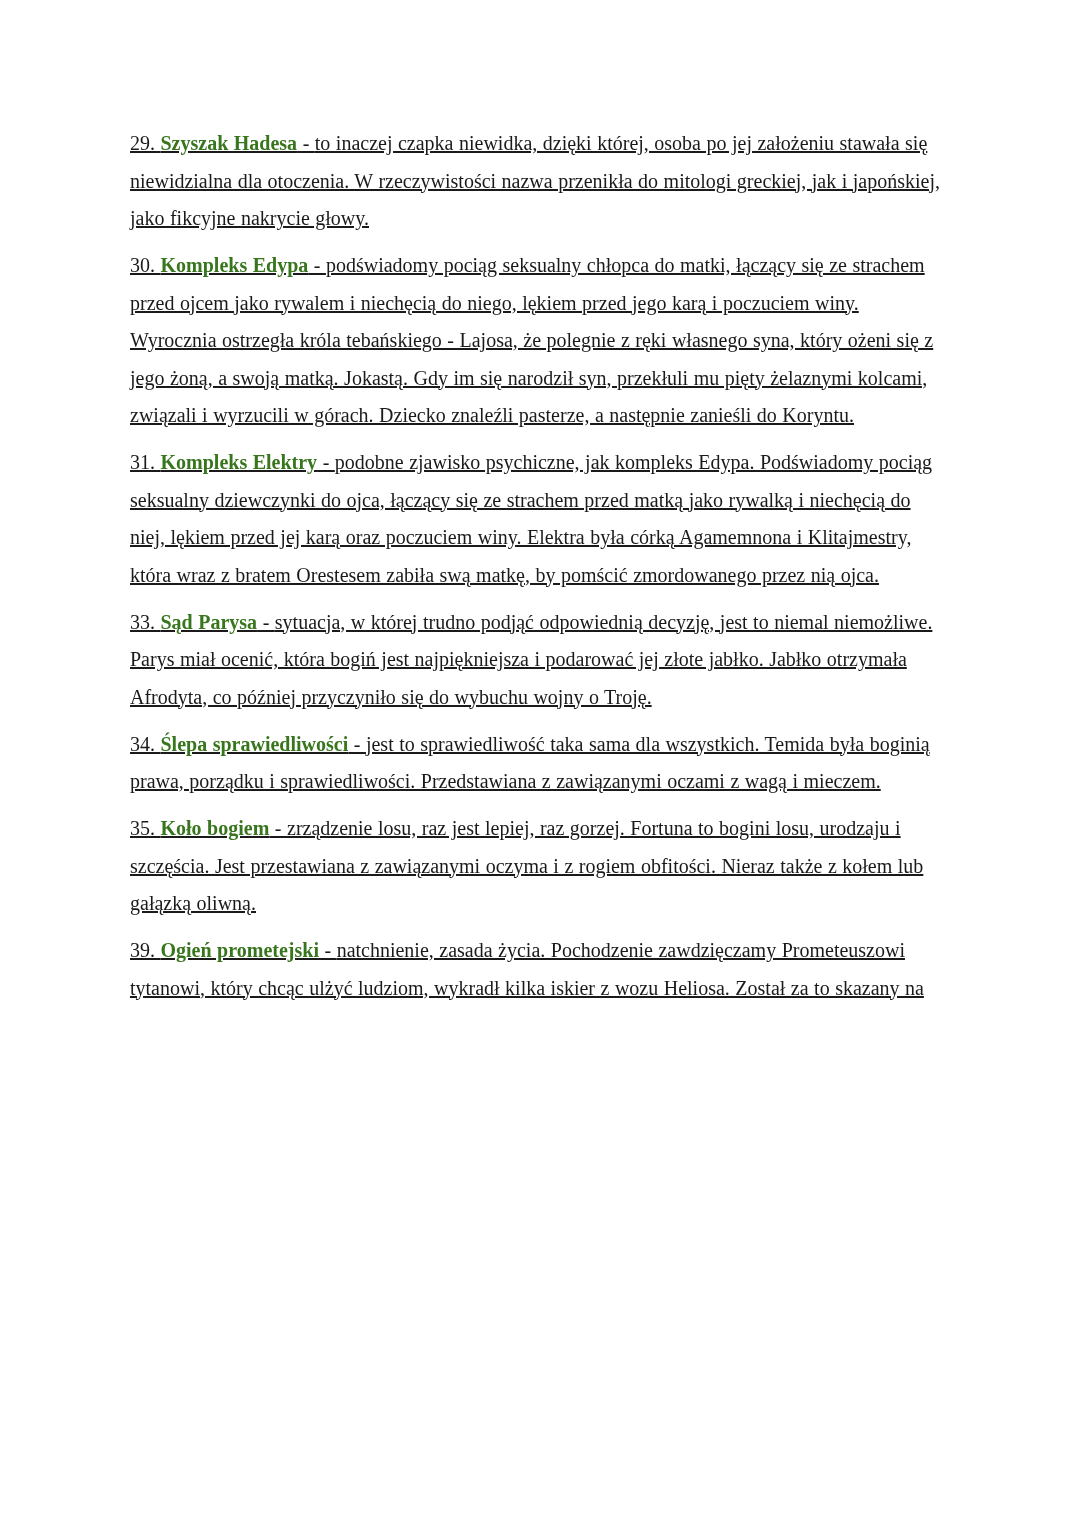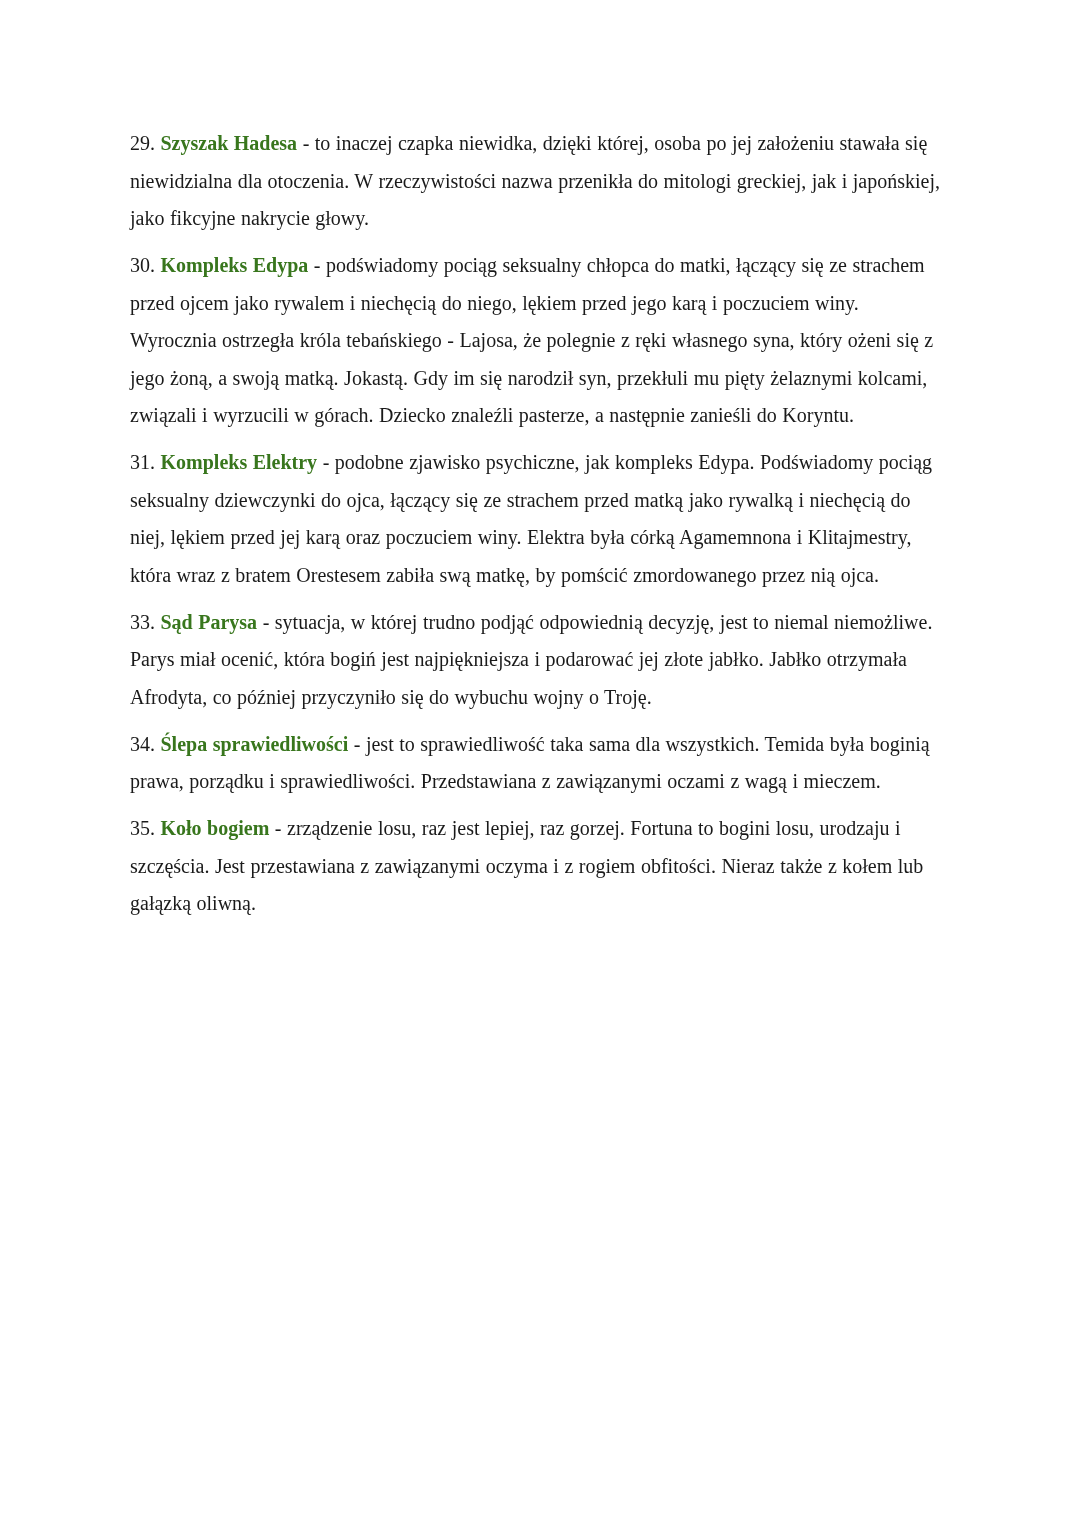--- a/index.html
+++ b/index.html
@@ -36,22 +36,23 @@
     color: var(--accent-green, #38761d);
   }
   .entry .sep,
   .entry .def {
     color: #1a1a1a;
   }
 </style>
 </head>
 <body>
 
-<main class="page" style="--accent-green: #38761d; color: rgb(26, 26, 26);">
+<main class="page" style="--accent-green: #38761d; color: rgb(26, 26, 26); text-decoration: underline;">
   <div id="entries">
       <p class="entry"><span class="num">29.</span> <span class="term">Szyszak Hadesa</span><span class="sep"> - </span><span class="def">to inaczej czapka niewidka, dzięki której, osoba po jej założeniu stawała się niewidzialna dla otoczenia. W rzeczywistości nazwa przenikła do mitologi greckiej, jak i japońskiej, jako fikcyjne nakrycie głowy.</span></p>
       <p class="entry"><span class="num">30.</span> <span class="term">Kompleks Edypa</span><span class="sep"> - </span><span class="def">podświadomy pociąg seksualny chłopca do matki, łączący się ze strachem przed ojcem jako rywalem i niechęcią do niego, lękiem przed jego karą i poczuciem winy. Wyrocznia ostrzegła króla tebańskiego - Lajosa, że polegnie z ręki własnego syna, który ożeni się z jego żoną, a swoją matką. Jokastą. Gdy im się narodził syn, przekłuli mu pięty żelaznymi kolcami, związali i wyrzucili w górach. Dziecko znaleźli pasterze, a następnie zanieśli do Koryntu.</span></p>
       <p class="entry"><span class="num">31.</span> <span class="term">Kompleks Elektry</span><span class="sep"> - </span><span class="def">podobne zjawisko psychiczne, jak kompleks Edypa. Podświadomy pociąg seksualny dziewczynki do ojca, łączący się ze strachem przed matką jako rywalką i niechęcią do niej, lękiem przed jej karą oraz poczuciem winy. Elektra była córką Agamemnona i Klitajmestry, która wraz z bratem Orestesem zabiła swą matkę, by pomścić zmordowanego przez nią ojca.</span></p>
       <p class="entry"><span class="num">33.</span> <span class="term">Sąd Parysa</span><span class="sep"> - </span><span class="def">sytuacja, w której trudno podjąć odpowiednią decyzję, jest to niemal niemożliwe. Parys miał ocenić, która bogiń jest najpiękniejsza i podarować jej złote jabłko. Jabłko otrzymała Afrodyta, co później przyczyniło się do wybuchu wojny o Troję.</span></p>
       <p class="entry"><span class="num">34.</span> <span class="term">Ślepa sprawiedliwości</span><span class="sep"> - </span><span class="def">jest to sprawiedliwość taka sama dla wszystkich. Temida była boginią prawa, porządku i sprawiedliwości. Przedstawiana z zawiązanymi oczami z wagą i mieczem.</span></p>
       <p class="entry"><span class="num">35.</span> <span class="term">Koło bogiem</span><span class="sep"> - </span><span class="def">zrządzenie losu, raz jest lepiej, raz gorzej. Fortuna to bogini losu, urodzaju i szczęścia. Jest przestawiana z zawiązanymi oczyma i z rogiem obfitości. Nieraz także z kołem lub gałązką oliwną.</span></p>
+      <p class="entry"><span class="num">39.</span> <span class="term">Ogień prometejski</span><span class="sep"> - </span><span class="def">natchnienie, zasada życia. Pochodzenie zawdzięczamy Prometeuszowi tytanowi, który chcąc ulżyć ludziom, wykradł kilka iskier z wozu Heliosa. Został za to skazany na</span></p>
     </div>
 </main>
 
 </body></html>

